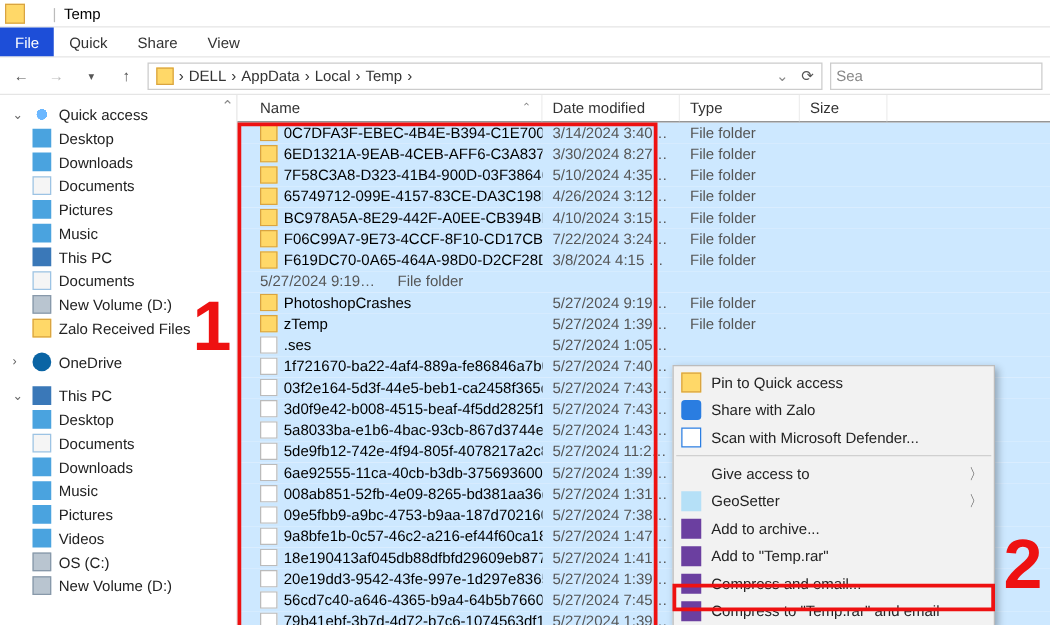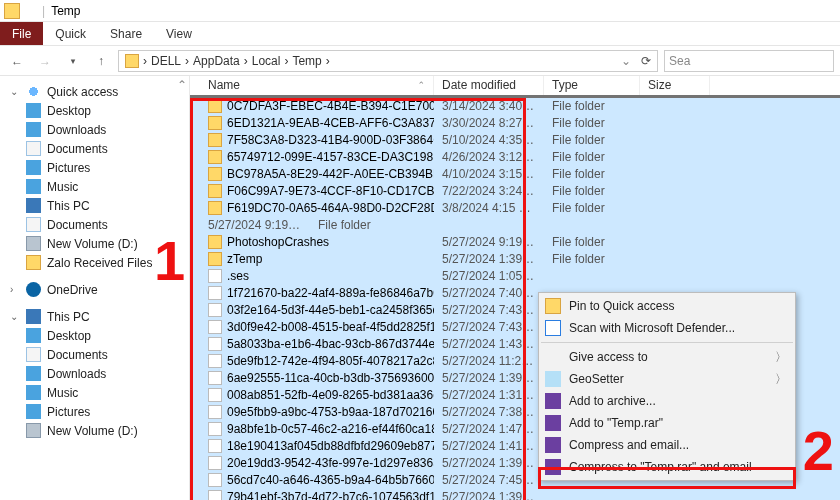--- a/index.html
+++ b/index.html
@@ -1,21 +1,21 @@
 <!DOCTYPE html>
 <html><head>
 <meta charset="utf-8">
 <style>
 *{margin:0;padding:0;box-sizing:border-box;font-family:"Segoe UI",Arial,sans-serif;font-size:12px}
 body{background:#fff;width:840px;height:500px;overflow:hidden;position:relative}
 .titlebar{height:22px;background:#fff;border-bottom:1px solid #e5e5e5;display:flex;align-items:center;gap:6px;padding:0 4px}
 .titlebar .ticon{width:16px;height:16px;background:#ffd868;border:1px solid #d9a441}
 .titlebar .tb-sep{color:#bbb}
 .ribbon{height:24px;display:flex;align-items:stretch;border-bottom:1px solid #e5e5e5}
-.ribbon .file{background:#7f1d1d;color:#fff;padding:4px 12px;display:flex;align-items:center}
+.ribbon .file{background:#1d4ed8;color:#fff;padding:4px 12px;display:flex;align-items:center}
 .ribbon .tab{padding:4px 12px;display:flex;align-items:center;color:#333}
 .addrbar{height:30px;display:flex;align-items:center;gap:6px;padding:0 6px;border-bottom:1px solid #e5e5e5}
 .addrbar .navbtn{width:22px;height:22px;display:flex;align-items:center;justify-content:center;color:#555;border-radius:2px}
 .addrbar .path{flex:1;height:22px;border:1px solid #ccc;display:flex;align-items:center;padding:0 6px;gap:4px;color:#333}
 .addrbar .path .ficon{width:14px;height:14px;background:#ffd868;border:1px solid #d9a441}
 .addrbar .searchbox{width:170px;height:22px;border:1px solid #ccc;display:flex;align-items:center;padding:0 4px;color:#888}
 .main{display:flex;height:calc(500px - 22px - 24px - 30px)}
 .sidebar{width:190px;border-right:1px solid #e8e8e8;overflow:hidden;padding-top:6px;position:relative}
 .sidebar .scrollhint{position:absolute;right:2px;top:2px;color:#888}
 .side-item{display:flex;align-items:center;gap:6px;padding:2px 6px 2px 22px;color:#222;height:19px}
@@ -29,21 +29,21 @@
 .ic-down{background:#4aa3df}
 .ic-doc{background:#f5f5f5;border:1px solid #9cc3e4}
 .ic-pic{background:#4aa3df}
 .ic-music{background:#4aa3df}
 .ic-pc{background:#3a78b8}
 .ic-drive{background:#b9c5d0;border:1px solid #8899aa}
 .ic-cloud{background:#0a64a4;border-radius:50%}
 .ic-vid{background:#4aa3df}
 .ic-3d{background:#3a78b8}
 .content{flex:1;display:flex;flex-direction:column;position:relative}
-.cols{display:flex;height:22px;align-items:flex-start;border-bottom:3px solid #737373;color:#333;padding-left:10px}
+.cols{display:flex;height:22px;align-items:flex-start;border-bottom:1px solid #737373;color:#333;padding-left:10px}
 .cols .col{border-right:1px solid #eee;padding:0 8px;height:100%;display:flex;align-items:center}
 .cols .col.name{width:234px}
 .cols .col.date{width:110px}
 .cols .col.type{width:96px}
 .cols .col.size{width:70px}
 .rows{overflow:hidden}
 .row{display:flex;align-items:center;height:17px;padding-left:10px;background:#cde8ff}
 .row .cell{padding:0 8px;white-space:nowrap;overflow:hidden;text-overflow:ellipsis}
 .row .cell.name{width:234px;display:flex;align-items:center;gap:5px}
 .row .cell.date{width:110px;color:#555}
@@ -181,20 +181,28 @@
       </div>
     <div class="side-item l1">
         <span class="sicon ic-music"></span>
         <span>Music</span>
       </div>
     <div class="side-item l1">
         <span class="sicon ic-pic"></span>
         <span>Pictures</span>
       </div>
     <div class="side-item l1">
+        <span class="sicon ic-vid"></span>
+        <span>Videos</span>
+      </div>
+    <div class="side-item l1">
+        <span class="sicon ic-drive"></span>
+        <span>OS (C:)</span>
+      </div>
+    <div class="side-item l1">
         <span class="sicon ic-drive"></span>
         <span>New Volume (D:)</span>
       </div>
   </div>
 
   <div class="content">
     <div class="cols">
       <div class="col name">
           <span>Name</span>
           <span style="margin-left:auto;color:#888;font-size:9px">⌃</span>
@@ -420,20 +428,24 @@
 
     <div class="redbox" style="left:0px;top:22px;width:336px;height:405px"></div>
     <div class="ann" style="left:-36px;top:152px">1</div>
 
     <div class="ctx">
       <div class="mi">
           <span class="micon mic-pin"></span>
           <span>Pin to Quick access</span>
         </div>
       <div class="mi">
+          <span class="micon mic-zalo"></span>
+          <span>Share with Zalo</span>
+        </div>
+      <div class="mi">
           <span class="micon mic-def"></span>
           <span>Scan with Microsoft Defender...</span>
         </div>
       <div class="sep"></div>
       <div class="mi">
           <span>Give access to</span>
           <span class="arrow">〉</span>
         </div>
       <div class="mi">
           <span class="micon mic-geo"></span>

